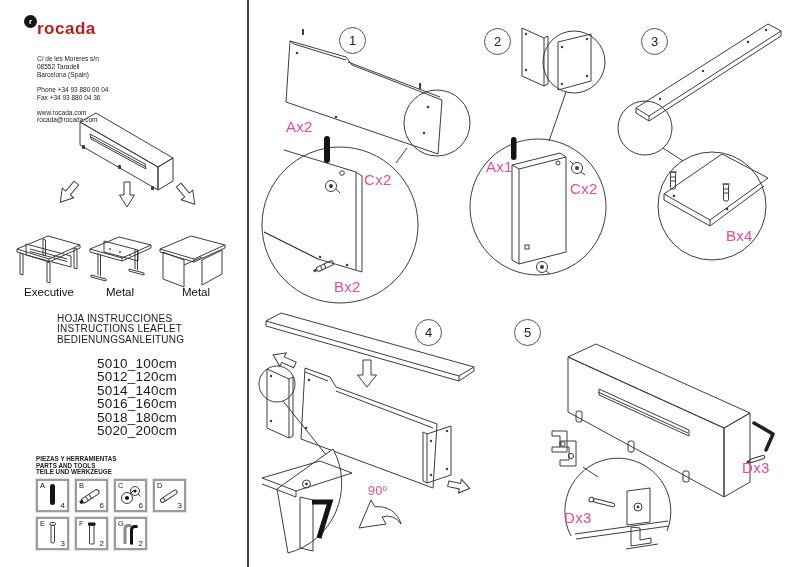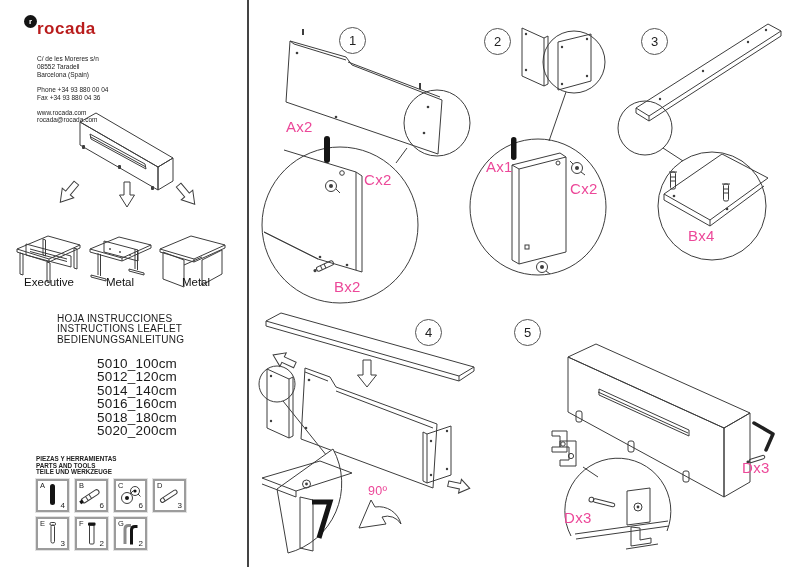--- a/index.html
+++ b/index.html
@@ -8,21 +8,21 @@
     font-family:"Liberation Sans", sans-serif;color:#1a1a1a;
   }
   .abs{position:absolute;}
   
   .logo-mark{left:24px;top:15px;width:13px;height:13px;border-radius:50%;background:#141414;
     display:flex;align-items:center;justify-content:center;color:#fff;font-size:8px;font-weight:bold;}
   .brand-name{left:37px;top:19px;font-size:17px;font-weight:bold;color:#b91c1c;letter-spacing:.5px;}
   .addr{left:37px;top:55px;font-size:6.5px;line-height:7.9px;color:#222;}
   .addr .grp{margin-bottom:7px;}
   
-  .desk-label{top:276px;font-size:11.5px;text-align:center;color:#111;}
+  .desk-label{top:286px;font-size:11.5px;text-align:center;color:#111;}
   
   .titles{left:57px;top:314px;font-size:10px;line-height:10.4px;letter-spacing:.2px;}
   .models{left:97px;top:357px;font-size:13.5px;line-height:13.4px;letter-spacing:.2px;}
   
   .parts-titles{left:36px;top:456px;font-size:6.3px;line-height:6.6px;font-weight:bold;color:#222;}
   .parts-grid{left:36px;top:479px;}
   .parts-row{display:flex;gap:6px;}
   .parts-row + .parts-row{margin-top:5px;}
   .part-box{position:relative;width:29px;height:29px;border:2px solid #9c9c9c;background:#fff;
     box-shadow:0 0 0 1px #e2e2e2;}
@@ -371,16 +371,16 @@
 <div class="step-badge" style="left:484px;top:28px;">2</div>
 <div class="step-badge" style="left:641px;top:28px;">3</div>
 <div class="step-badge" style="left:415px;top:319px;">4</div>
 <div class="step-badge" style="left:514px;top:319px;">5</div>
 
 <div class="callout" style="left:286px;top:118px;">Ax2</div>
 <div class="callout" style="left:364px;top:171px;">Cx2</div>
 <div class="callout" style="left:334px;top:278px;">Bx2</div>
 <div class="callout" style="left:486px;top:158px;">Ax1</div>
 <div class="callout" style="left:570px;top:180px;">Cx2</div>
-<div class="callout" style="left:688px;top:227px;">Bx4</div>
+<div class="callout" style="left:726px;top:227px;">Bx4</div>
 <div class="callout small" style="left:368px;top:484px;">90º</div>
 <div class="callout" style="left:742px;top:459px;">Dx3</div>
 <div class="callout" style="left:564px;top:509px;">Dx3</div>
 
 </body></html>

